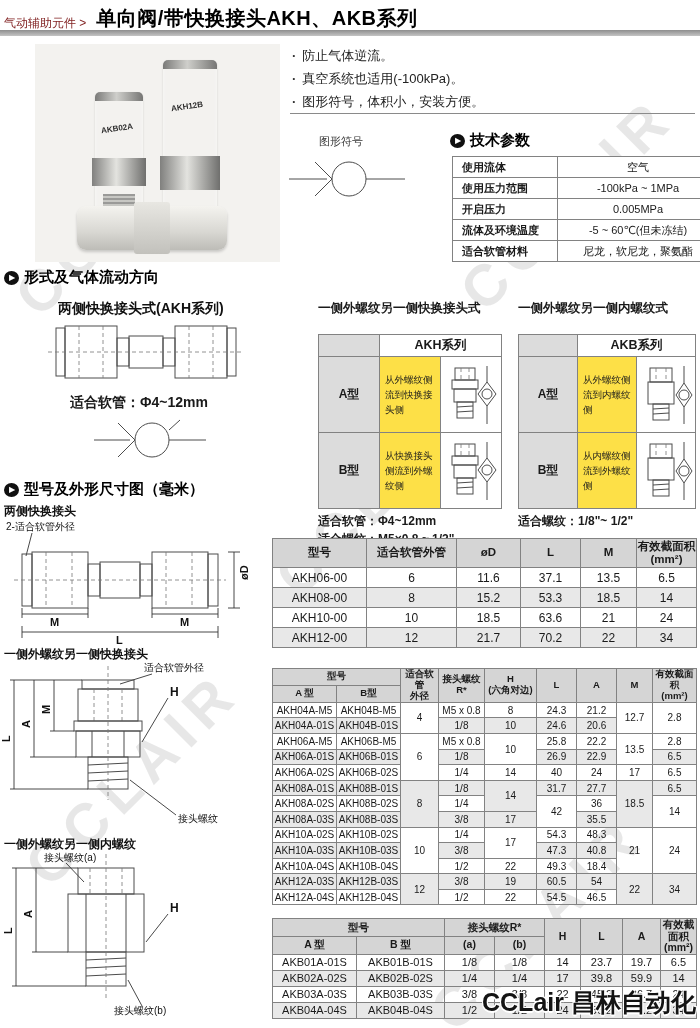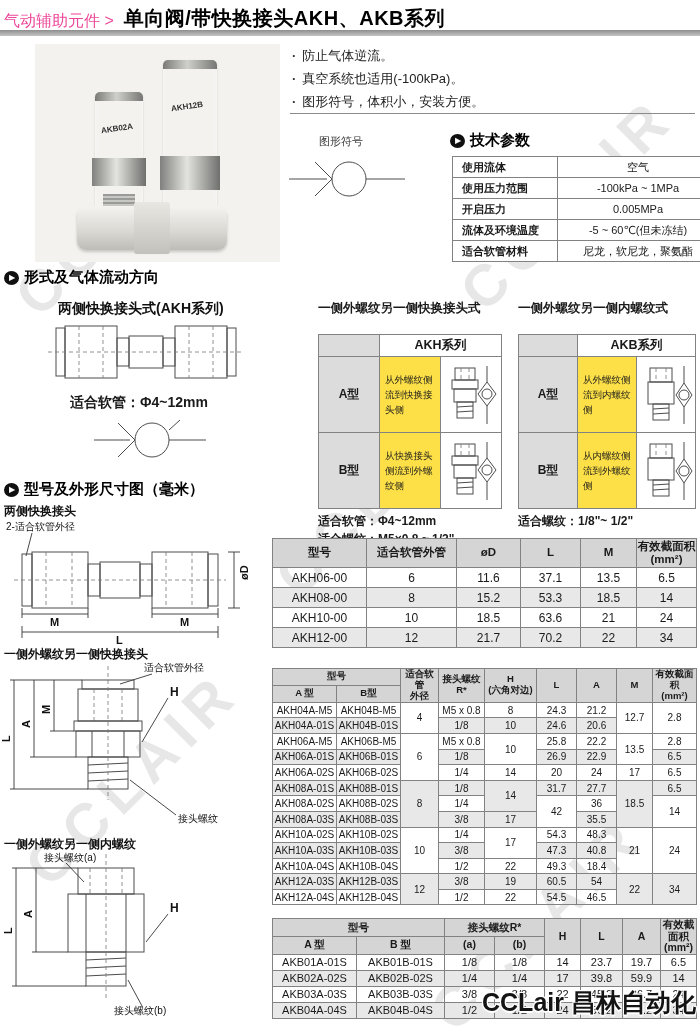--- a/index.html
+++ b/index.html
@@ -1,21 +1,21 @@
 <!DOCTYPE html>
 <html><head>
 <meta charset="utf-8">
 <style>
   html,body{margin:0;padding:0;background:#fff;}
   #page{position:relative;width:700px;height:1028px;background:#fff;overflow:hidden;
         font-family:"Liberation Sans","DejaVu Sans",sans-serif;color:#1a1a1a;}
   .abs{position:absolute;}
 
   
-  .crumb{font-size:16px;color:#ec4899;}
+  .crumb{font-size:12px;color:#7f1d1d;}
   .title{font-size:20px;font-weight:bold;color:#000;letter-spacing:.5px;}
   .divider{height:6px;background:linear-gradient(#8e8e8e,#c4c4c4);width:700px;}
   .thinrule{height:1px;background:#8a8a8a;}
 
   
   .sec-head{display:flex;align-items:center;gap:5px;font-weight:bold;font-size:15px;color:#000;}
   .marker{width:14px;height:14px;border-radius:50%;background:#101010;color:#fff;display:inline-flex;
           align-items:center;justify-content:center;font-size:8px;line-height:1;padding-left:1px;flex:0 0 auto;}
 
   
@@ -531,21 +531,21 @@
           <td>1/8</td>
           <td>26.9</td>
           <td>22.9</td>
           <td>6.5</td>
         </tr>
         <tr>
           <td>AKH06A-02S</td>
           <td>AKH06B-02S</td>
           <td>1/4</td>
           <td>14</td>
-          <td>20</td>
+          <td>40</td>
           <td>24</td>
           <td>17</td>
           <td>6.5</td>
         </tr>
         <tr>
           <td>AKH08A-01S</td>
           <td>AKH08B-01S</td>
           <td rowspan="3">8</td>
           <td>1/8</td>
           <td rowspan="2">14</td>

